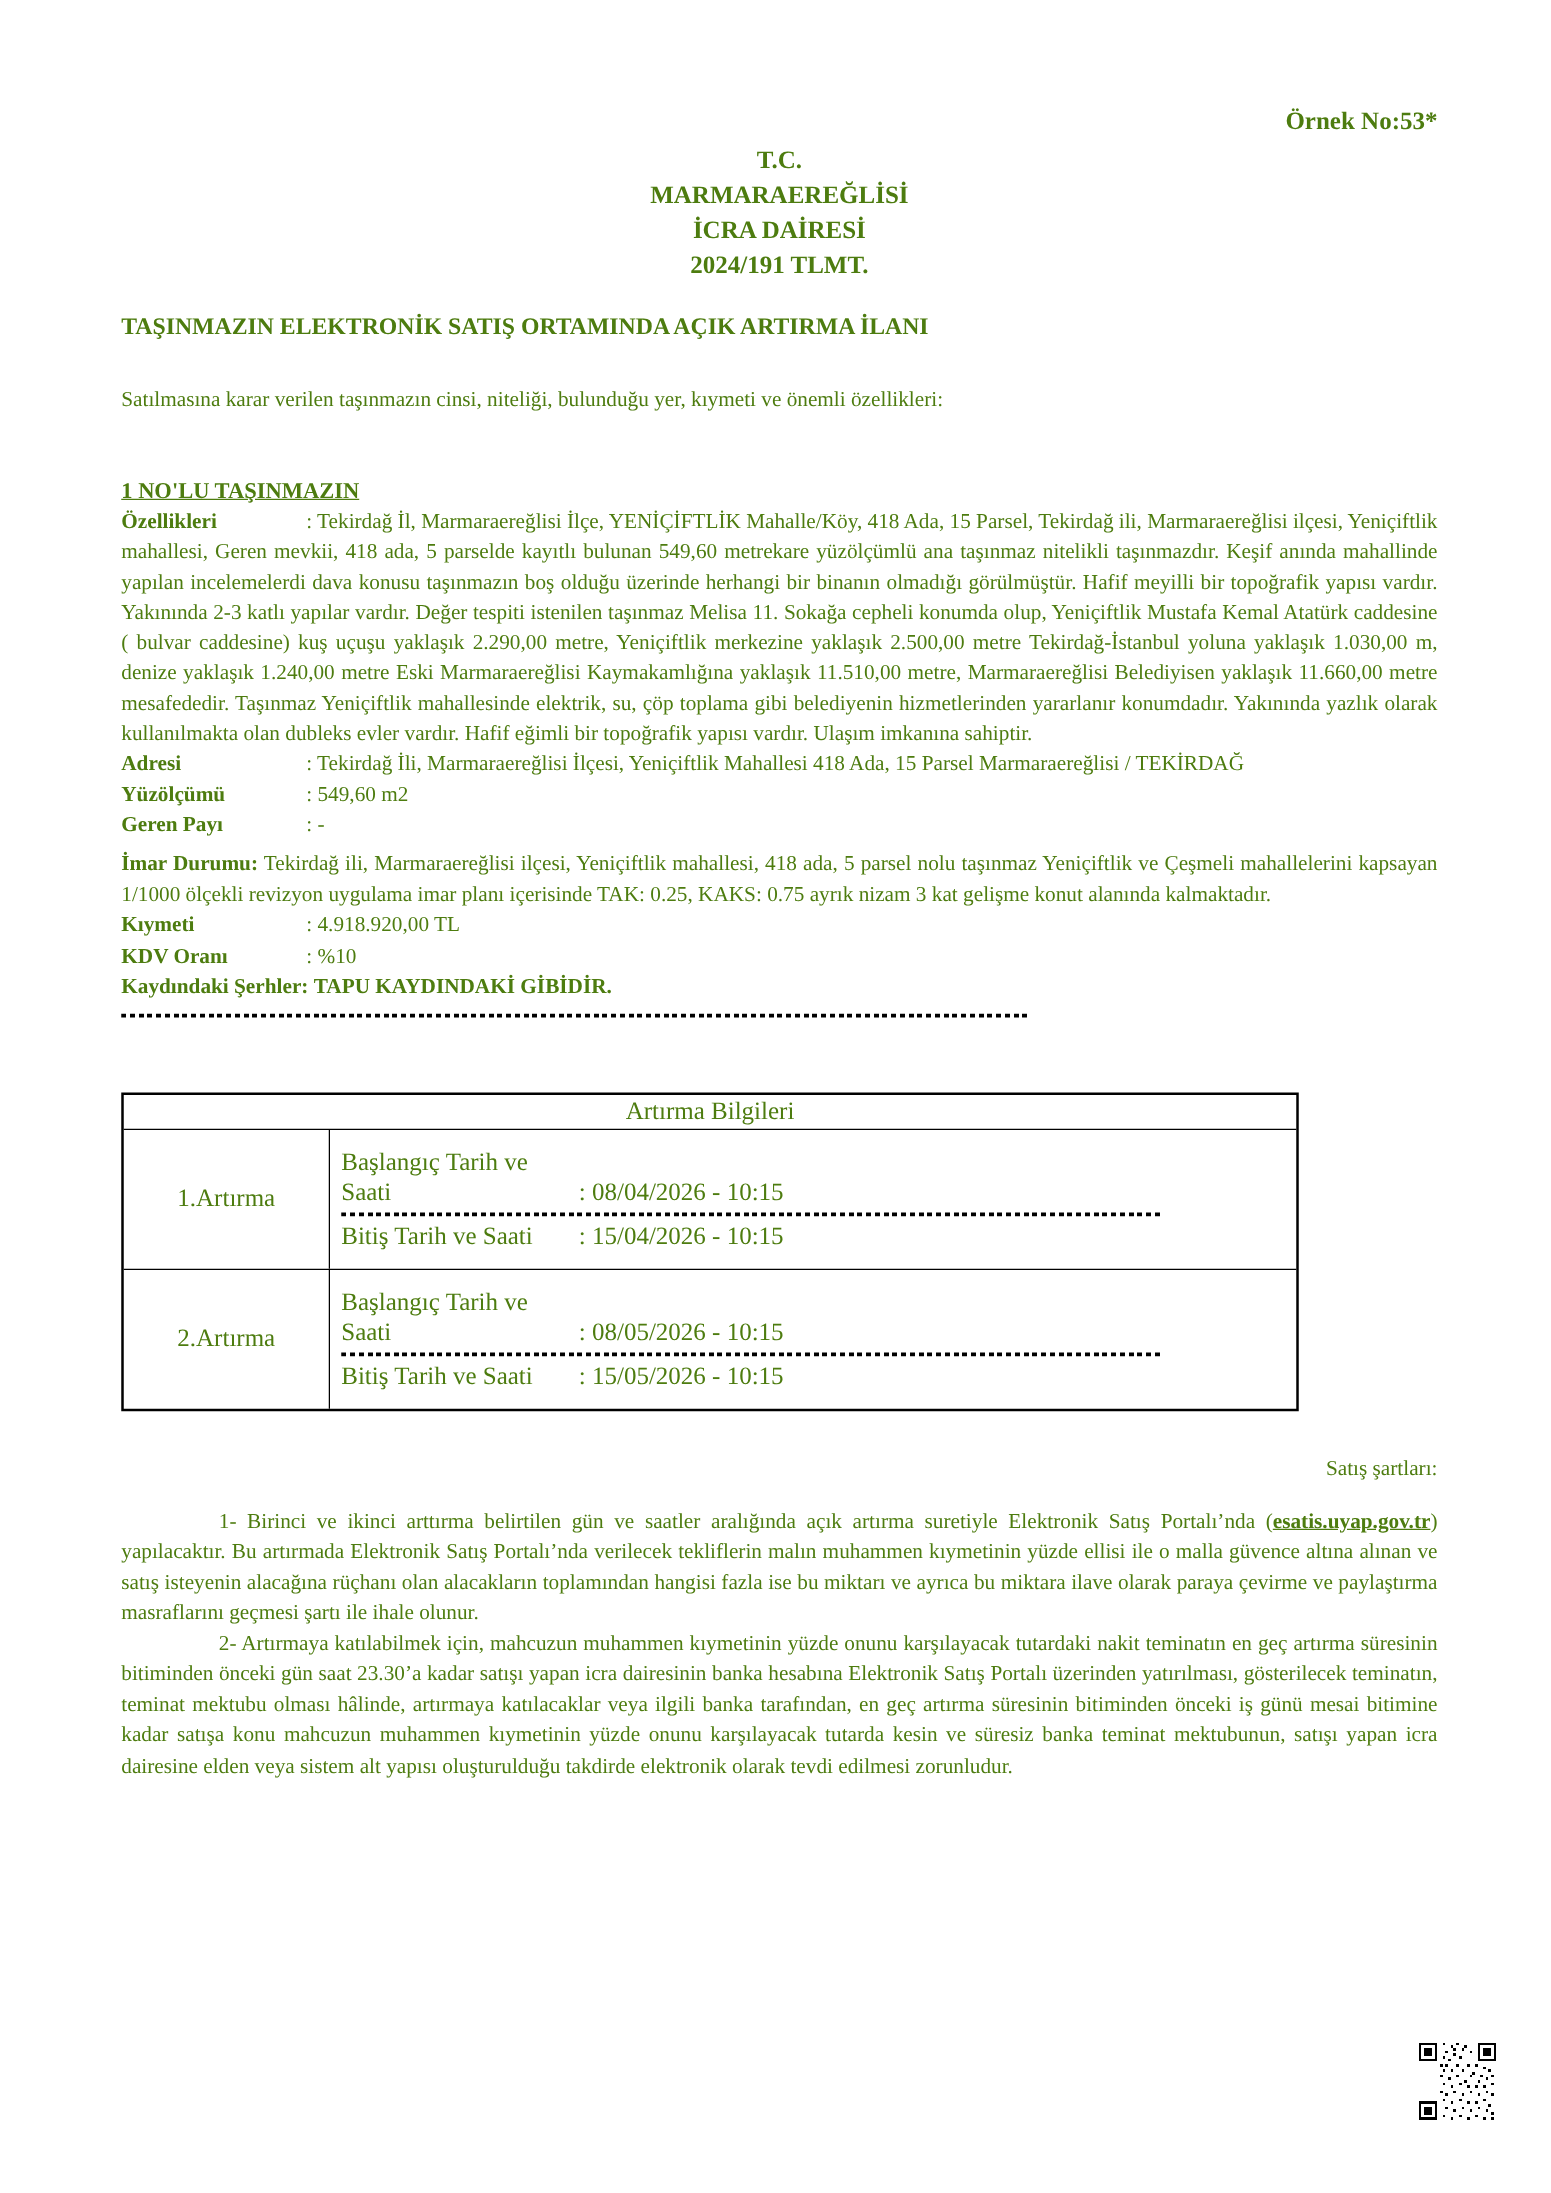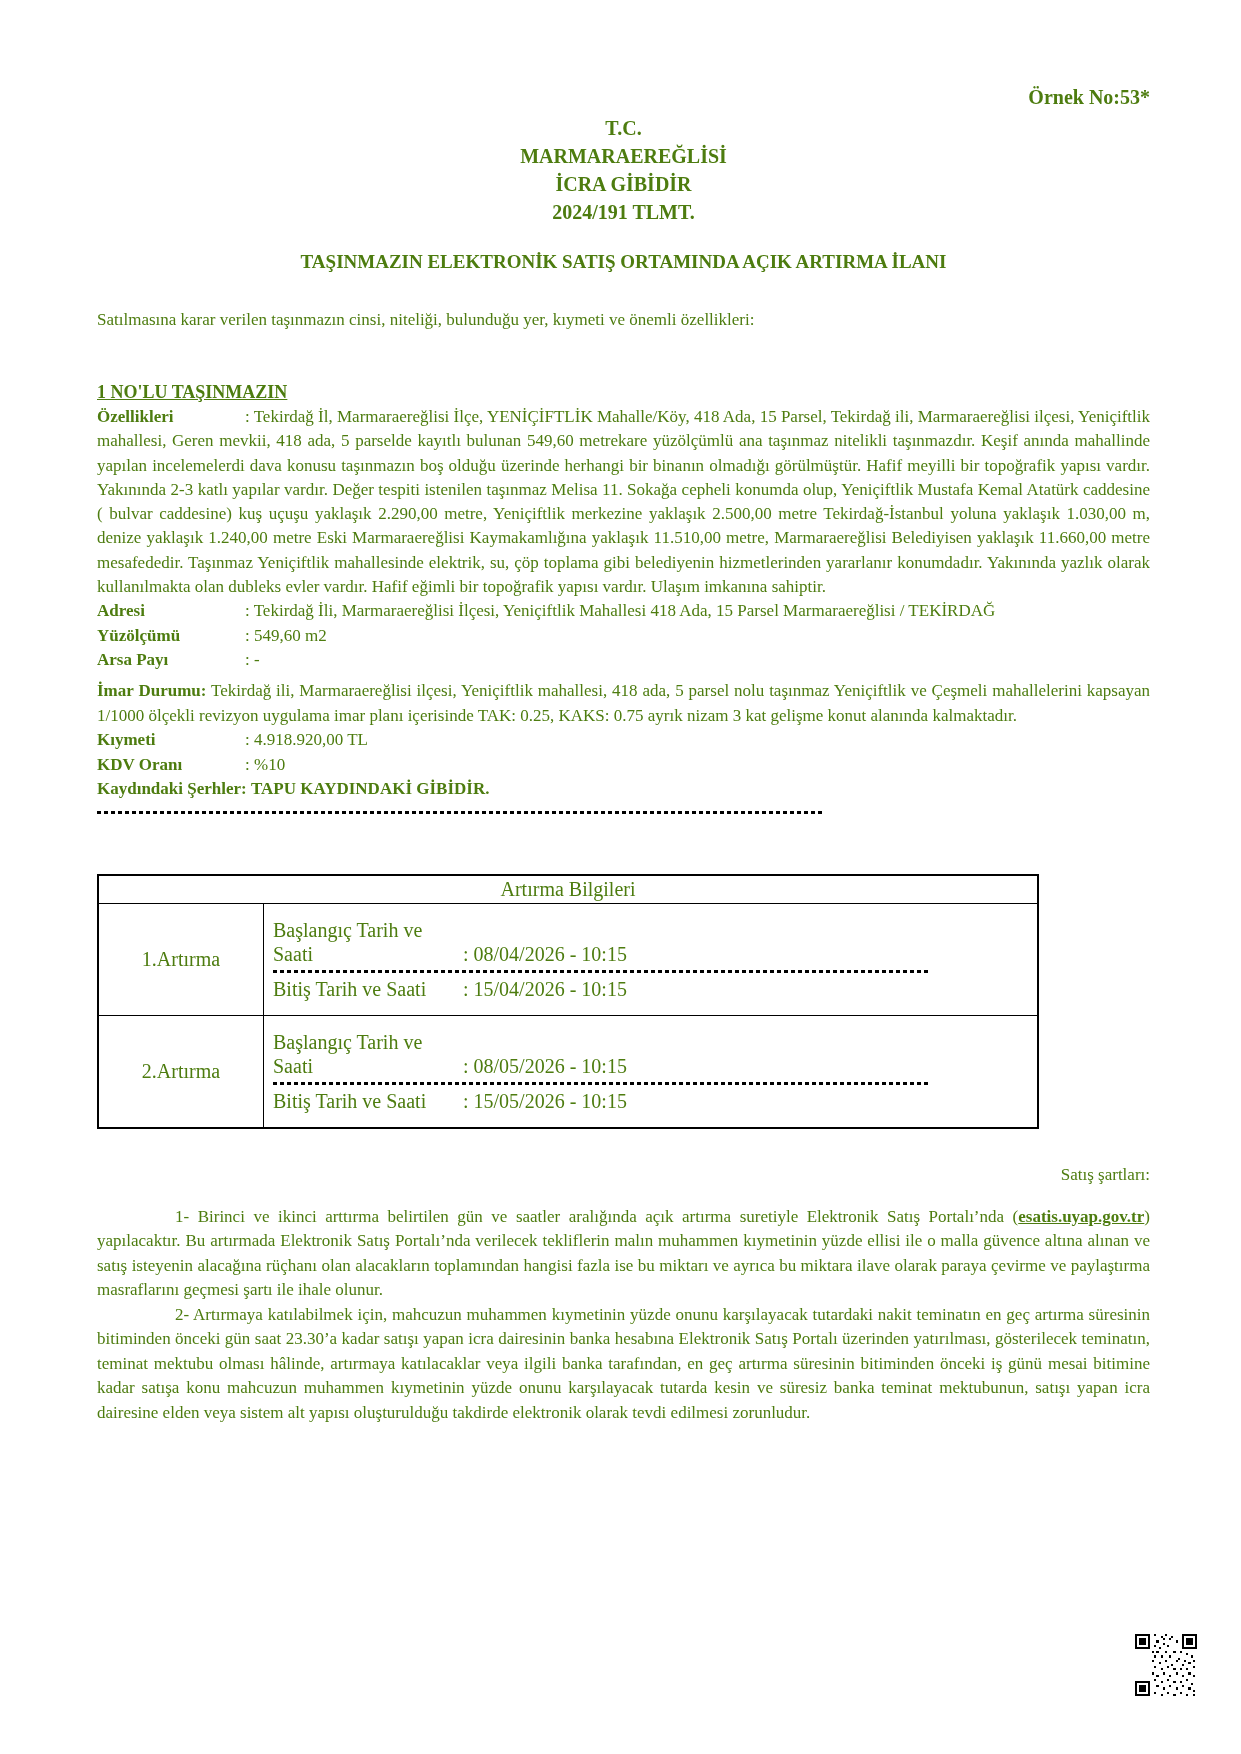--- a/index.html
+++ b/index.html
@@ -8,21 +8,21 @@
     width:1241px; height:1754px;
     background:#ffffff;
     color:#4d7c0f;
     font-family:"Liberation Serif", serif;
     box-sizing:border-box;
     padding:85px 91px 0 97px;
     overflow:hidden;
   }
   .ornek { text-align:right; font-weight:bold; font-size:20px; line-height:24px; }
   .court { text-align:center; font-weight:bold; font-size:20px; line-height:28px; margin-top:5px; }
-  .doc-title { text-align:center; font-weight:bold; font-size:19px; margin-top:24px; line-height:24px; }
+  .doc-title { text-align:left; font-weight:bold; font-size:19px; margin-top:24px; line-height:24px; }
   .intro { font-size:17px; margin-top:34px; line-height:24px; }
   .section-title { font-weight:bold; font-size:18px; margin-top:30px; line-height:26px; display:inline-block; text-decoration:underline; }
   .para { font-size:17px; line-height:24.3px; text-align:justify; margin:0; }
   .mt6 { margin-top:6px; }
   .mt8 { margin-top:8px; }
   .kv { font-size:17px; line-height:24.3px; margin:0; text-align:justify; }
   .kv-label { font-weight:bold; display:inline-block; width:148px; }
   .b { font-weight:bold; }
   .dashes {
     height:3px; width:725px; margin-top:10px;
@@ -53,39 +53,39 @@
 </head>
 <body>
 
 <div class="page">
 
   <div class="ornek">Örnek No:53*</div>
 
   <div class="court">
     <div>T.C.</div>
     <div>MARMARAEREĞLİSİ</div>
-    <div>İCRA GİBİDİR</div>
+    <div>İCRA DAİRESİ</div>
     <div>2024/191 TLMT.</div>
   </div>
 
   <div class="doc-title">TAŞINMAZIN ELEKTRONİK SATIŞ ORTAMINDA AÇIK ARTIRMA İLANI</div>
 
   <p class="intro">Satılmasına karar verilen taşınmazın cinsi, niteliği, bulunduğu yer, kıymeti ve önemli özellikleri:</p>
 
   <div>
     <span class="section-title">1 NO'LU TAŞINMAZIN</span>
   </div>
 
   <p class="para"><span class="kv-label">Özellikleri</span><span>: Tekirdağ İl, Marmaraereğlisi İlçe, YENİÇİFTLİK Mahalle/Köy, 418 Ada, 15 Parsel, Tekirdağ ili, Marmaraereğlisi ilçesi, Yeniçiftlik mahallesi, Geren mevkii, 418 ada, 5 parselde kayıtlı bulunan 549,60 metrekare yüzölçümlü ana taşınmaz nitelikli taşınmazdır. Keşif anında mahallinde yapılan incelemelerdi dava konusu taşınmazın boş olduğu üzerinde herhangi bir binanın olmadığı görülmüştür. Hafif meyilli bir topoğrafik yapısı vardır. Yakınında 2-3 katlı yapılar vardır. Değer tespiti istenilen taşınmaz Melisa 11. Sokağa cepheli konumda olup, Yeniçiftlik Mustafa Kemal Atatürk caddesine ( bulvar caddesine) kuş uçuşu yaklaşık 2.290,00 metre, Yeniçiftlik merkezine yaklaşık 2.500,00 metre Tekirdağ-İstanbul yoluna yaklaşık 1.030,00 m, denize yaklaşık 1.240,00 metre Eski Marmaraereğlisi Kaymakamlığına yaklaşık 11.510,00 metre, Marmaraereğlisi Belediyisen yaklaşık 11.660,00 metre mesafededir. Taşınmaz Yeniçiftlik mahallesinde elektrik, su, çöp toplama gibi belediyenin hizmetlerinden yararlanır konumdadır. Yakınında yazlık olarak kullanılmakta olan dubleks evler vardır. Hafif eğimli bir topoğrafik yapısı vardır. Ulaşım imkanına sahiptir.</span></p>
 
   <p class="kv mt8"><span class="kv-label">Adresi</span><span>: Tekirdağ İli, Marmaraereğlisi İlçesi, Yeniçiftlik Mahallesi 418 Ada, 15 Parsel Marmaraereğlisi / TEKİRDAĞ</span></p>
 
   <p class="kv mt6"><span class="kv-label">Yüzölçümü</span><span>: 549,60 m2</span></p>
 
-  <p class="kv mt6"><span class="kv-label">Arsa Payı</span><span>: -</span></p>
+  <p class="kv mt6"><span class="kv-label">Geren Payı</span><span>: -</span></p>
 
   <p class="para mt6" style="line-height:25px;"><span class="b">İmar Durumu:</span><span> Tekirdağ ili, Marmaraereğlisi ilçesi, Yeniçiftlik mahallesi, 418 ada, 5 parsel nolu taşınmaz  Yeniçiftlik ve Çeşmeli mahallelerini kapsayan 1/1000 ölçekli revizyon uygulama imar planı içerisinde TAK: 0.25, KAKS: 0.75 ayrık nizam 3 kat gelişme konut alanında kalmaktadır.</span></p>
 
   <p class="kv mt6"><span class="kv-label">Kıymeti</span><span>: 4.918.920,00 TL</span></p>
 
   <p class="kv mt6"><span class="kv-label">KDV Oranı</span><span>: %10</span></p>
 
   <p class="kv mt8"><span class="b">Kaydındaki Şerhler:</span> <span class="b">TAPU KAYDINDAKİ GİBİDİR.</span></p>
 
   <div class="dashes"></div>

